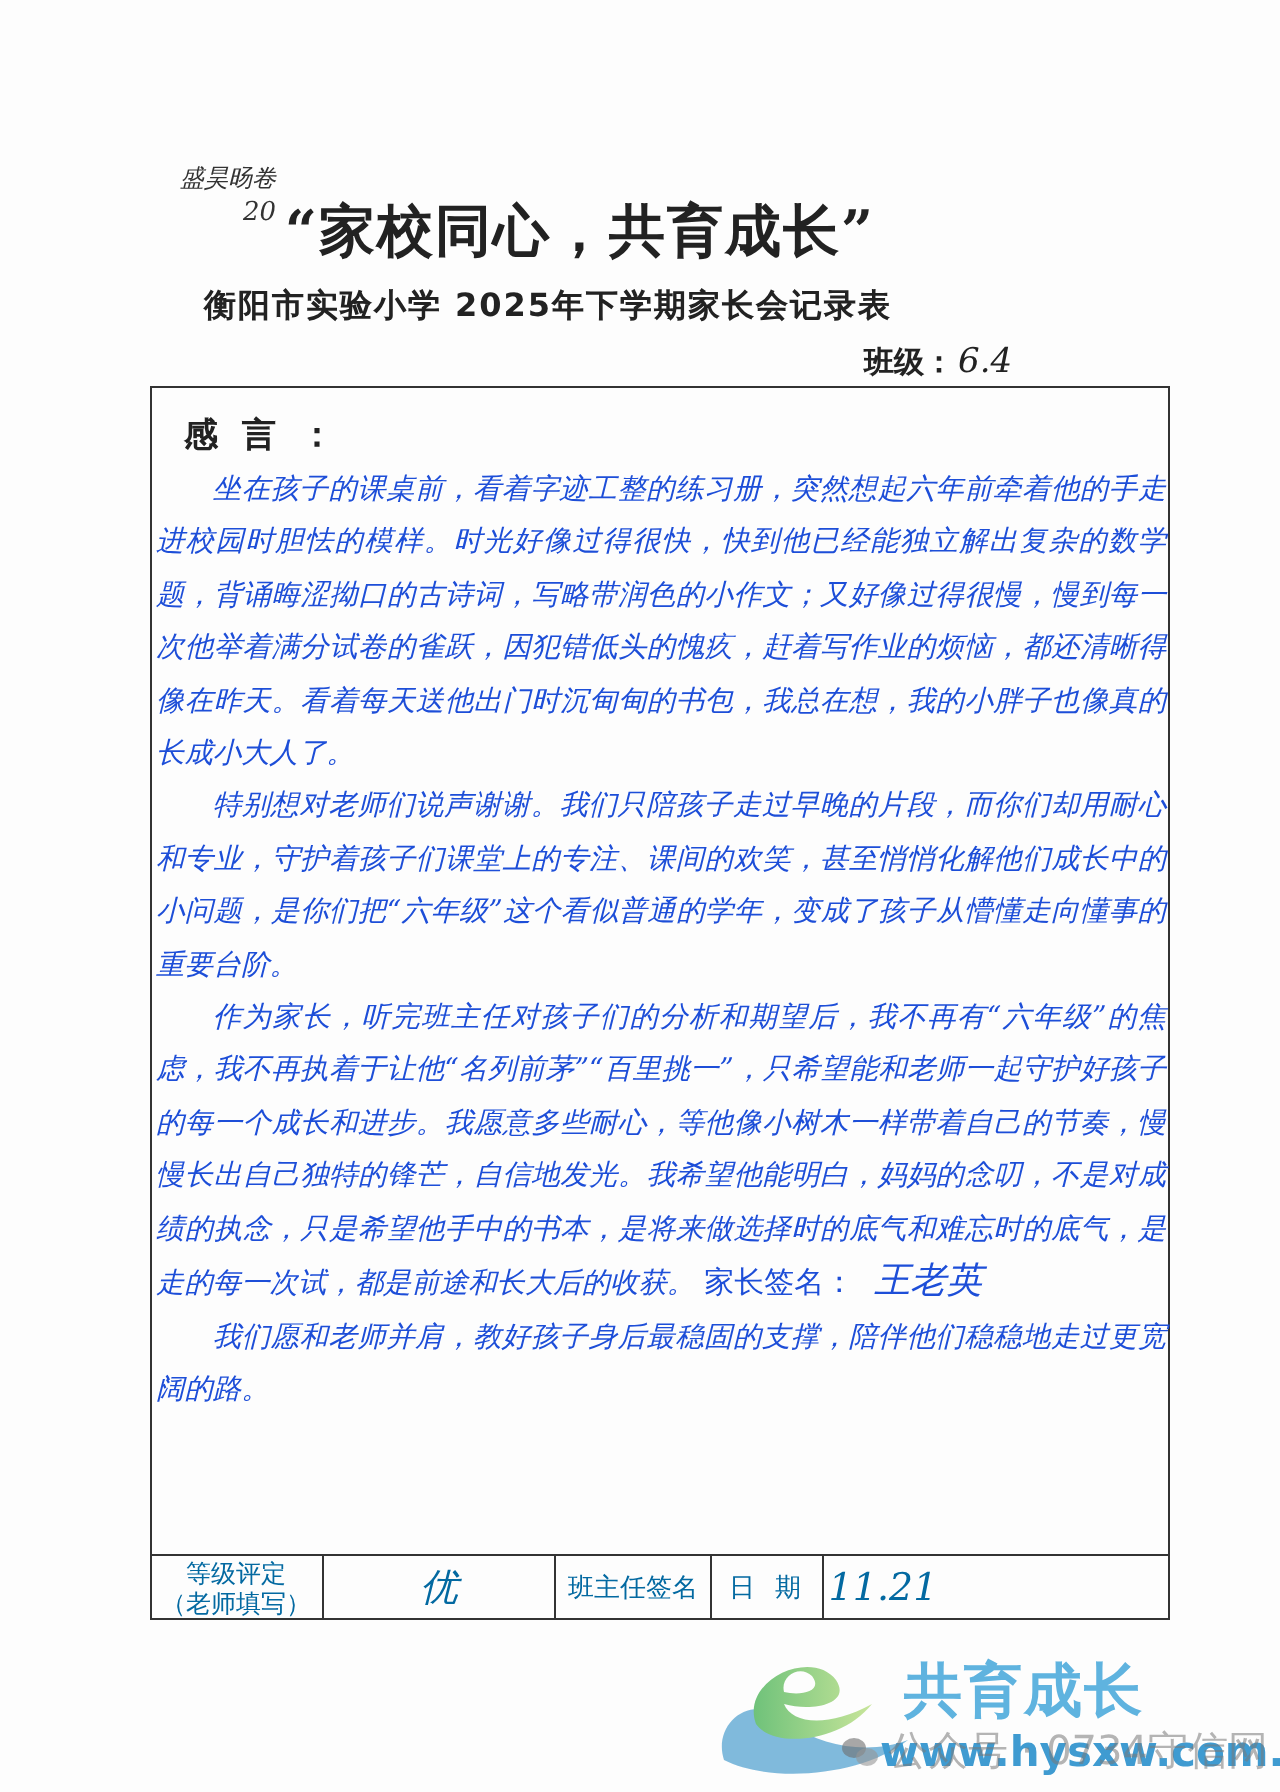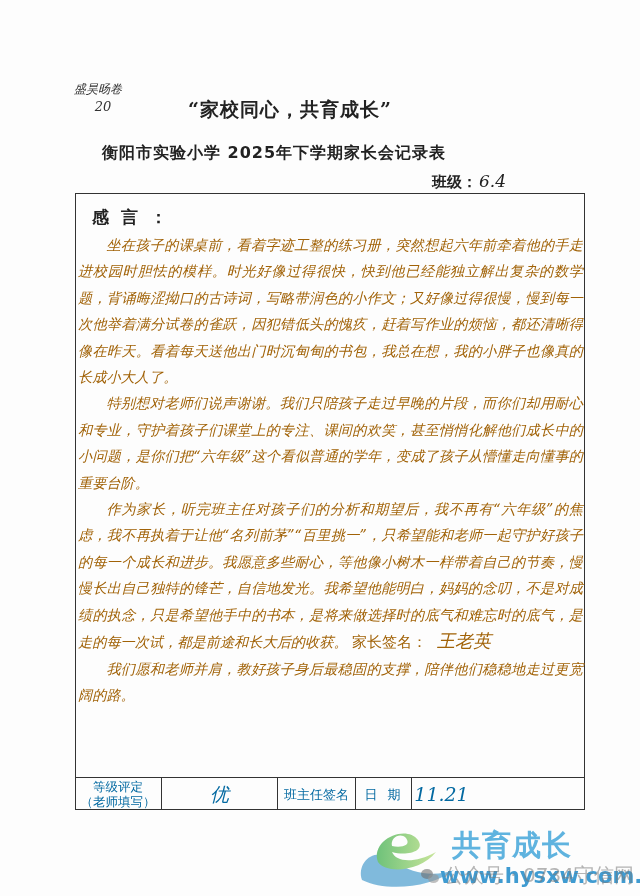--- a/index.html
+++ b/index.html
@@ -3,49 +3,49 @@
 <meta charset="utf-8">
 <style>
   html, body { margin: 0; padding: 0; }
   body {
     width: 640px; height: 896px; position: relative; overflow: hidden;
     background: #fdfdfd; color: #1a1a1a;
     font-family: "DejaVu Sans", sans-serif;
   }
   .abs { position: absolute; }
   .note {
-    left: 58px; top: 80px; width: 80px; text-align: center;
+    left: 58px; top: 80px; width: 80px; text-align: right;
     font-family: "DejaVu Serif", serif; font-size: 12px; line-height: 18px;
     font-style: italic; color: #333;
   }
   .note .num { display:block; padding-left: 10px; font-size: 13px; }
   .slogan {
     left: 0; width: 580px; top: 97px; text-align: center;
-    font-family: "DejaVu Serif", serif; font-size: 19px; font-weight: bold;
+    font-family: "DejaVu Serif", serif; font-size: 28px; font-weight: bold;
     letter-spacing: 1px; color: #222;
   }
   .subtitle {
     left: 0; width: 548px; top: 143px; text-align: center;
     font-size: 16px; font-weight: bold; color: #222; letter-spacing: 1px;
   }
   .class-row { left: 432px; top: 171px; font-size: 15px; font-weight: bold; color:#222; }
   .class-row .val { font-family: "DejaVu Serif", serif; font-style: italic; font-weight: normal; font-size: 17px; margin-left: 2px; }
 
   .box {
     left: 75px; top: 193px; width: 510px; height: 617px;
     border: 1.5px solid #333; box-sizing: border-box;
   }
   .box-label {
     left: 92px; top: 206px; font-size: 17px; font-weight: bold; color: #222;
     font-family: "DejaVu Serif", serif; letter-spacing: 12px;
   }
   .body-text {
     left: 78px; top: 232px; width: 505px;
     font-family: "DejaVu Serif", serif; font-style: italic;
-    font-size: 14.2px; line-height: 26.4px; color: #a16207;
+    font-size: 14.2px; line-height: 26.4px; color: #1d4ed8;
     text-align: justify;
   }
   .body-text p { margin: 0; text-indent: 2em; }
   .sign-label { font-style: normal; font-family: "DejaVu Sans", sans-serif; font-size: 15px; }
   .sign-name { font-family: "DejaVu Serif", serif; font-size: 18px; margin-left: 10px; }
 
   .grade-table {
     left: 75px; top: 777px; width: 510px; height: 33px;
     border-top: 1.5px solid #333; box-sizing: border-box;
     display: flex;

